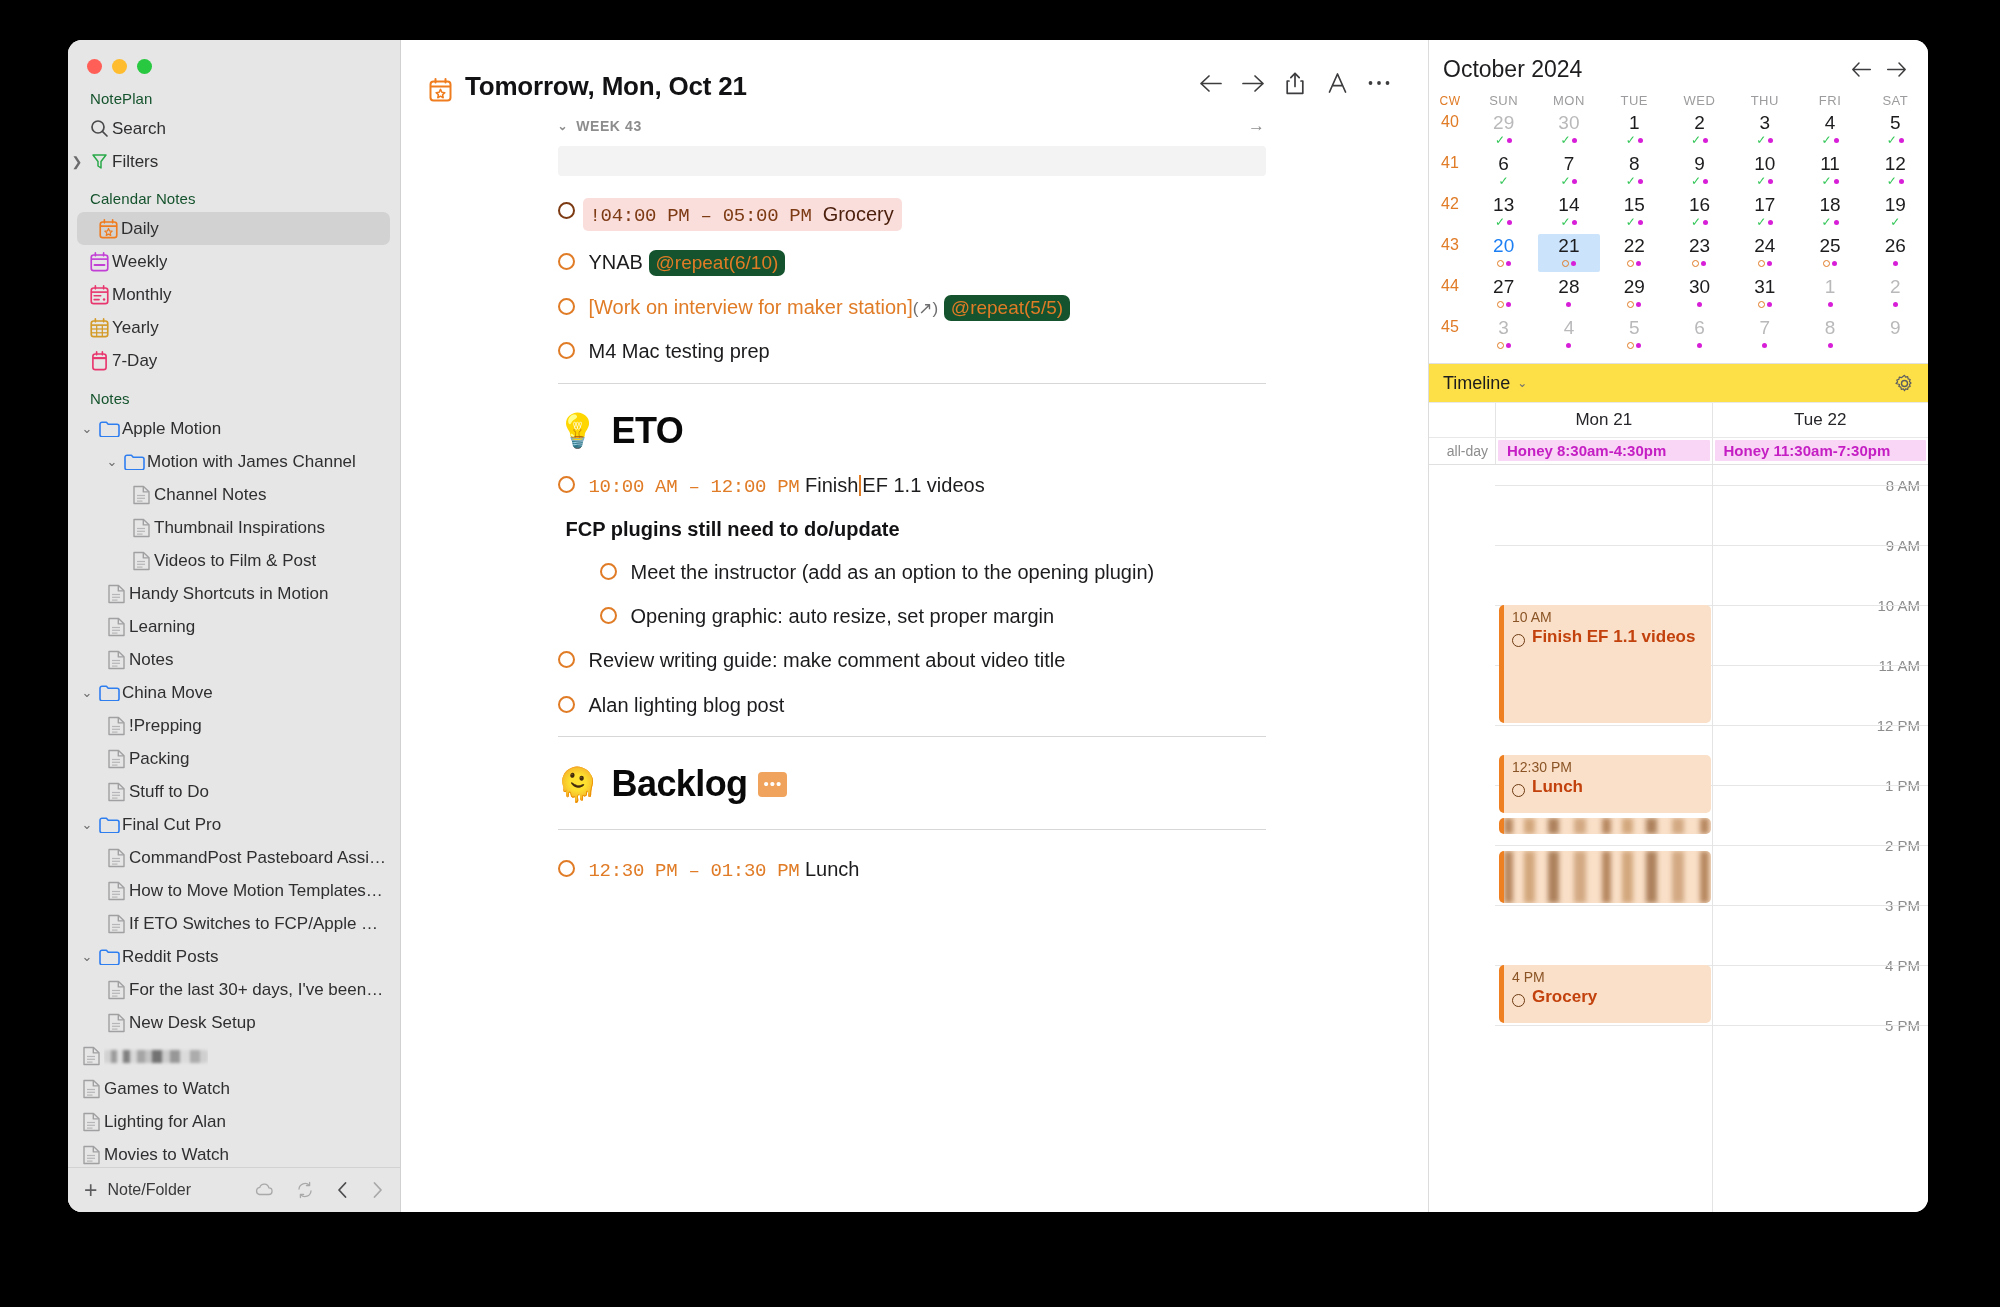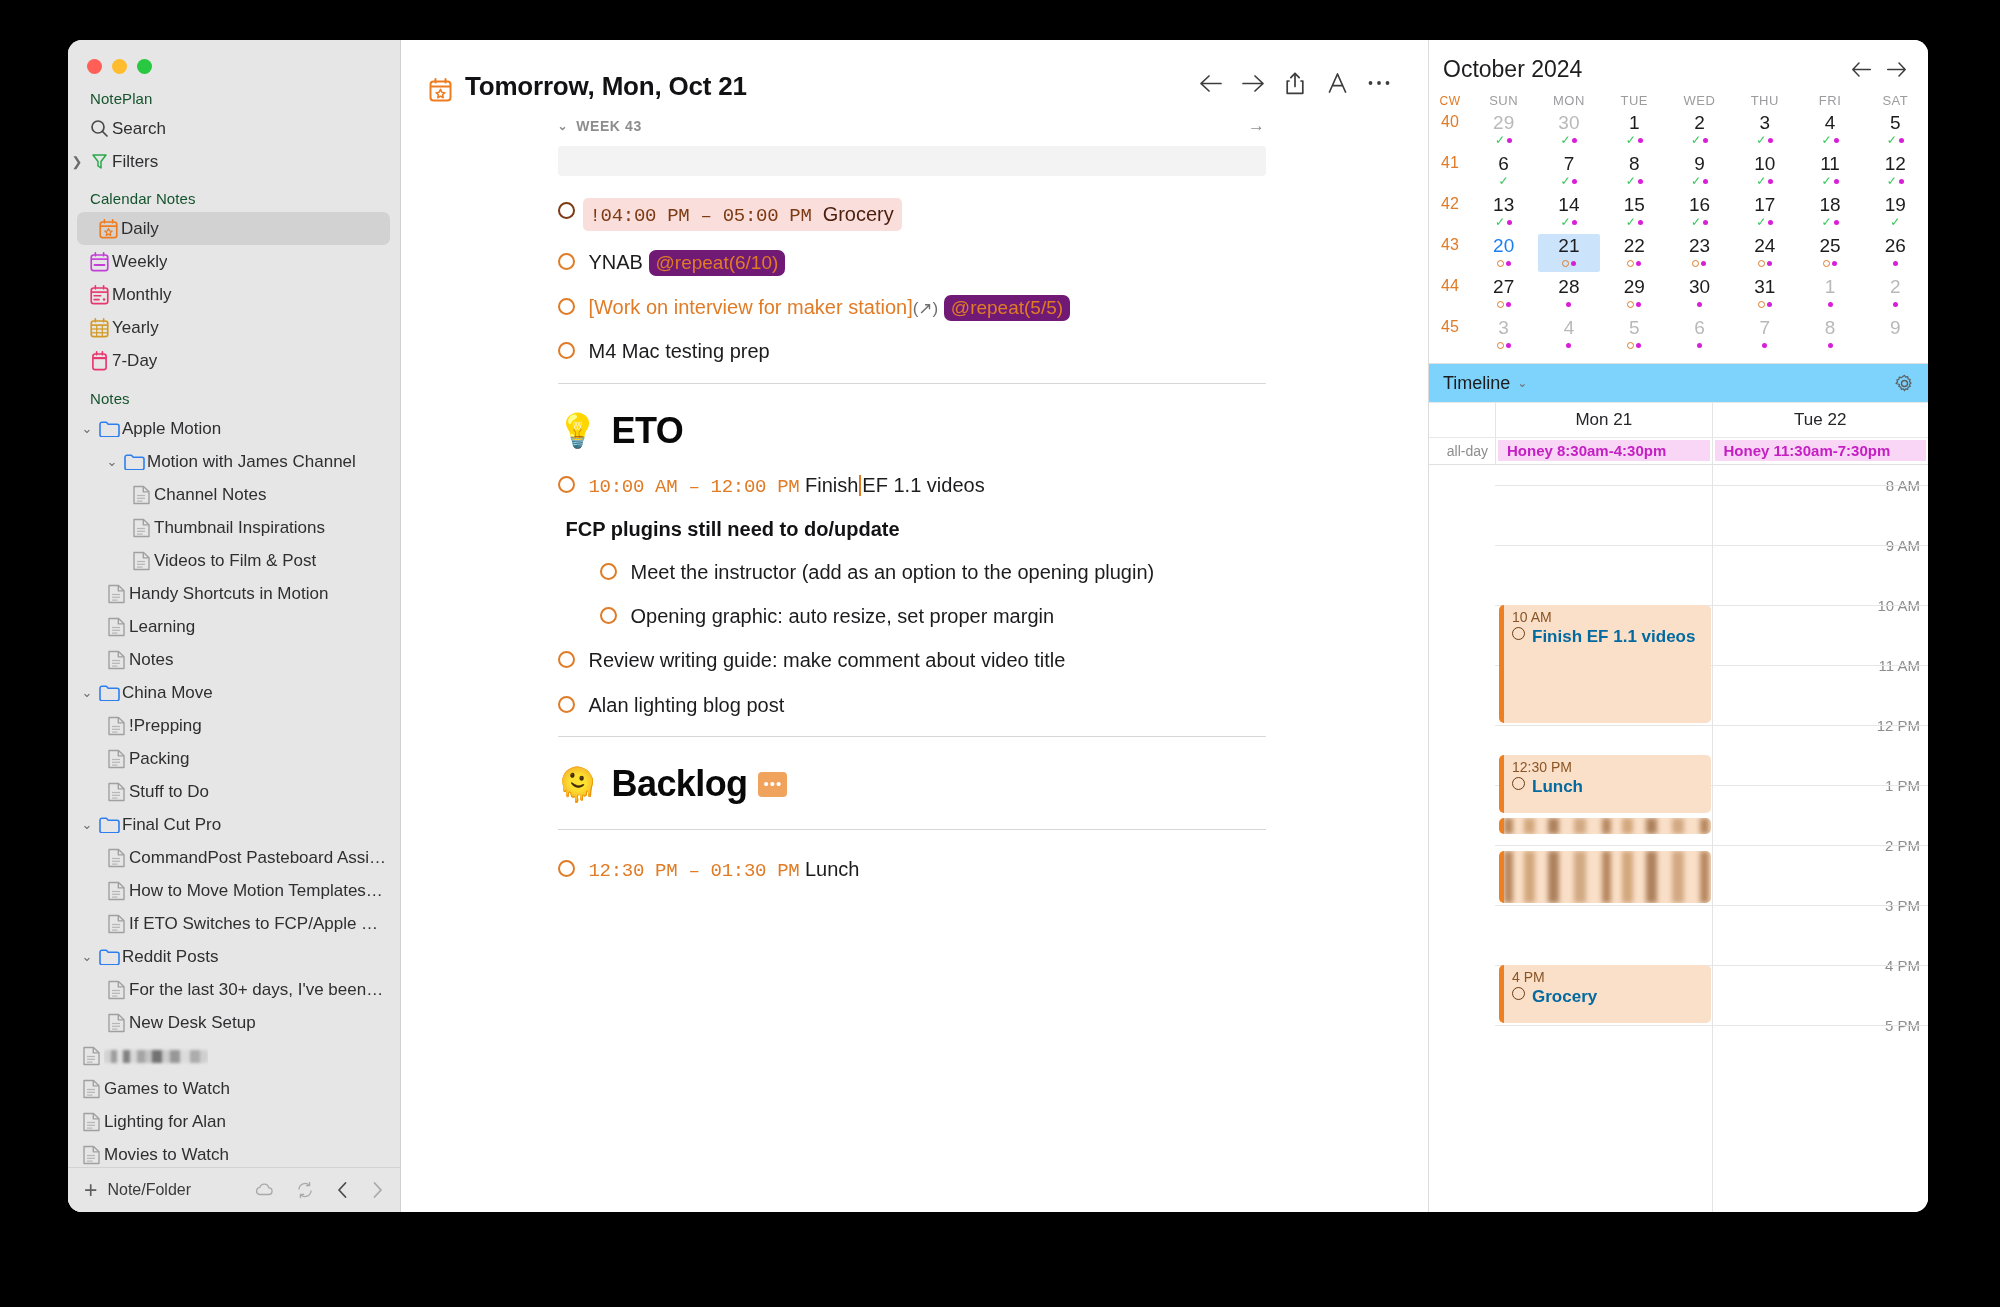--- a/index.html
+++ b/index.html
@@ -115,21 +115,21 @@
   .task .circ.dark { border-color:#7d3b14; }
   .task .txt { font-size: 20px; color:#1c1c1e; line-height:1.32; }
   .mono {
     font-family: "Liberation Mono", monospace; color:#e07b26;
     font-size: 19px; letter-spacing: -.3px;
   }
   .mono.dark { color:#7d3b14; }
   .hl-red { background:#fadedc; border-radius: 5px; padding: 3px 8px 4px 7px; margin-left:-6px;}
   .hl-red .txt2 { color:#4b1f0c; }
   .tag {
-    background:#701a75; color:#e07b26; border-radius: 7px;
+    background:#14532d; color:#e07b26; border-radius: 7px;
     padding: 2px 7px 3px 7px; font-size: 19px; margin-top: 36px;
   }
   .link { color:#e07b26; }
   .linkicon { color:#6e6e70; font-size:17px; }
   .caret {
     display:inline-block; width:2px; height:21px; background:#e07b26;
     vertical-align:-4px; margin: 0 1px;
   }
 
   hr.divider { border:0; border-top:1px solid #d7d7d7; margin: 12px 14px 0 8px; }
@@ -172,21 +172,21 @@
     background:#cce4fb; border-radius: 2px; z-index:0;
   }
   .dcell .inner { position:relative; z-index:1; }
   .marks { height: 12px; display:flex; align-items:center; justify-content:center; gap:2px; margin-top:1px;}
   .mk-check { color:#34c759; font-size: 12px; line-height:1; }
   .mk-ring { width:7px; height:7px; border-radius:50%; border:1.4px solid #e07b26; }
   .mk-dot { width:5px; height:5px; border-radius:50%; background:#d81fd8; }
 
   #tl-head {
     height: 40px; border-top:1px solid #e0e0e0; border-bottom:1px solid #e8e8e8;
-    display:flex; align-items:center; padding: 0 14px; background:#7dd3fc; margin-top: 6px;
+    display:flex; align-items:center; padding: 0 14px; background:#fde047; margin-top: 6px;
   }
   #tl-head .lbl { font-size: 18px; color:#1c1c1e; }
   #tl-head .cv { margin-left: 7px; color:#6f6f71; font-size:12px; }
   #tl-head .spacer { flex:1 1 auto; }
 
   #tl-days { display:flex; height: 34px; }
   #tl-days .gut { width: 66px; flex:0 0 66px; }
   #tl-days .dh { flex:1 1 0; text-align:center; font-size: 17px; color:#26262a;
                  padding-top: 7px; border-left:1px solid #e4e4e4; }
   #tl-days .dh:first-of-type { border-left: none; }
@@ -206,21 +206,21 @@
   #tl-grid { flex:1 1 auto; position:relative; overflow:hidden; }
   .hr-lbl { position:absolute; right: 8px; font-size: 15px; color:#8d8d8e; transform: translateY(-8px); }
   .hr-line { position:absolute; left: 66px; right:0; border-top:1px solid #e6e6e6; }
   .dcol-sep { position:absolute; top:0; bottom:0; border-left:1px solid #e4e4e4; }
 
   .ev {
     position:absolute; background:#fae0c8; border-radius: 5px;
     border-left: 5px solid #ef8022; overflow:hidden; padding: 4px 8px;
   }
   .ev .t { font-size: 14px; color:#8a5426; line-height:1.25; }
-  .ev .n { font-size: 17px; font-weight: 700; color:#0369a1; display:flex; align-items:flex-start; gap:7px; }
+  .ev .n { font-size: 17px; font-weight: 700; color:#c2410c; display:flex; align-items:flex-end; gap:7px; }
   .ev .n .c { width: 13px; height:13px; border-radius:50%; border:1.8px solid #6d3a12; flex:0 0 auto;}
 
   .ev.blur { padding: 0; border-left-width:5px; }
   .blurfill {
     width:100%; height:100%;
     background:
       repeating-linear-gradient(90deg, rgba(140,80,30,.62) 0 9px, rgba(250,224,200,.15) 9px 20px,
         rgba(170,110,50,.5) 20px 31px, rgba(250,224,200,.1) 31px 44px,
         rgba(120,65,20,.6) 44px 55px, rgba(250,224,200,.12) 55px 70px,
         rgba(160,100,45,.45) 70px 82px, rgba(250,224,200,.1) 82px 98px);

